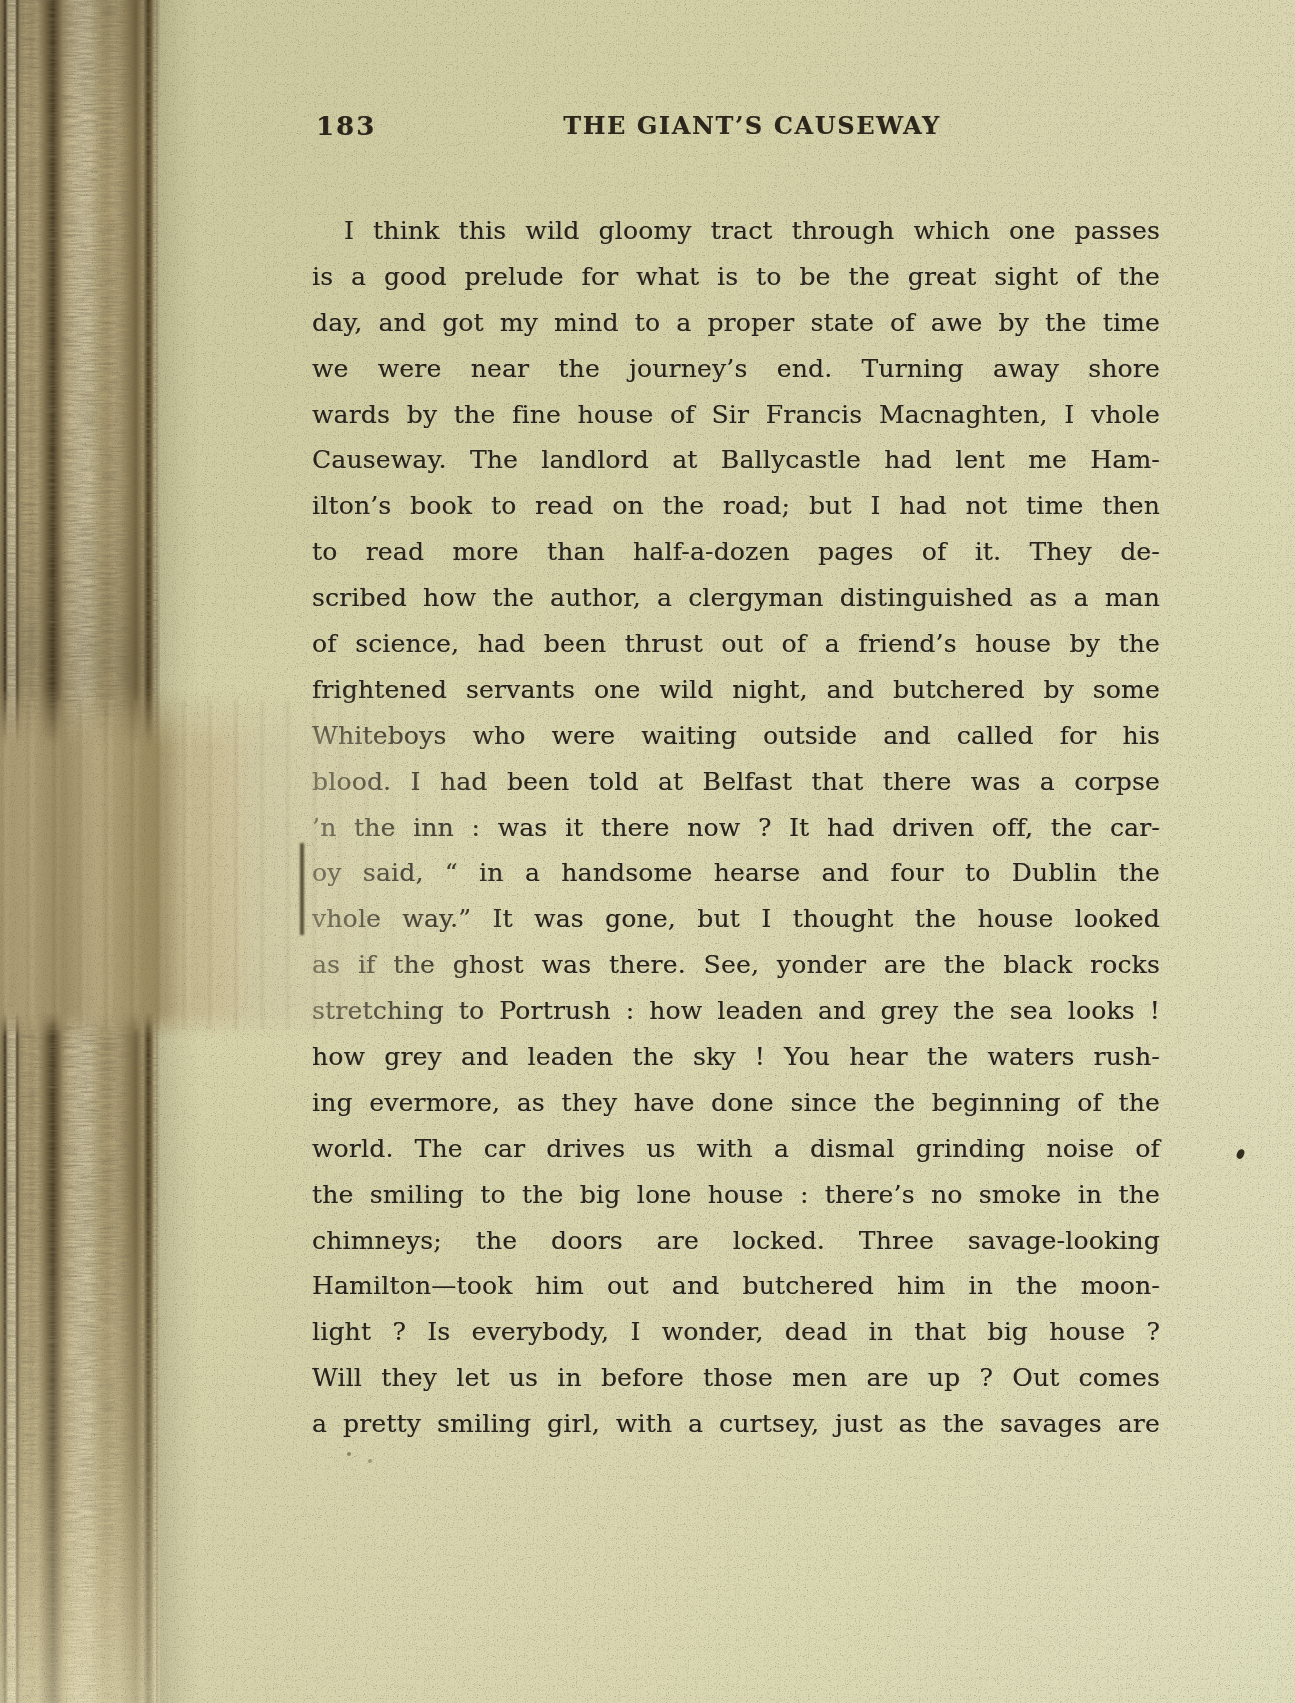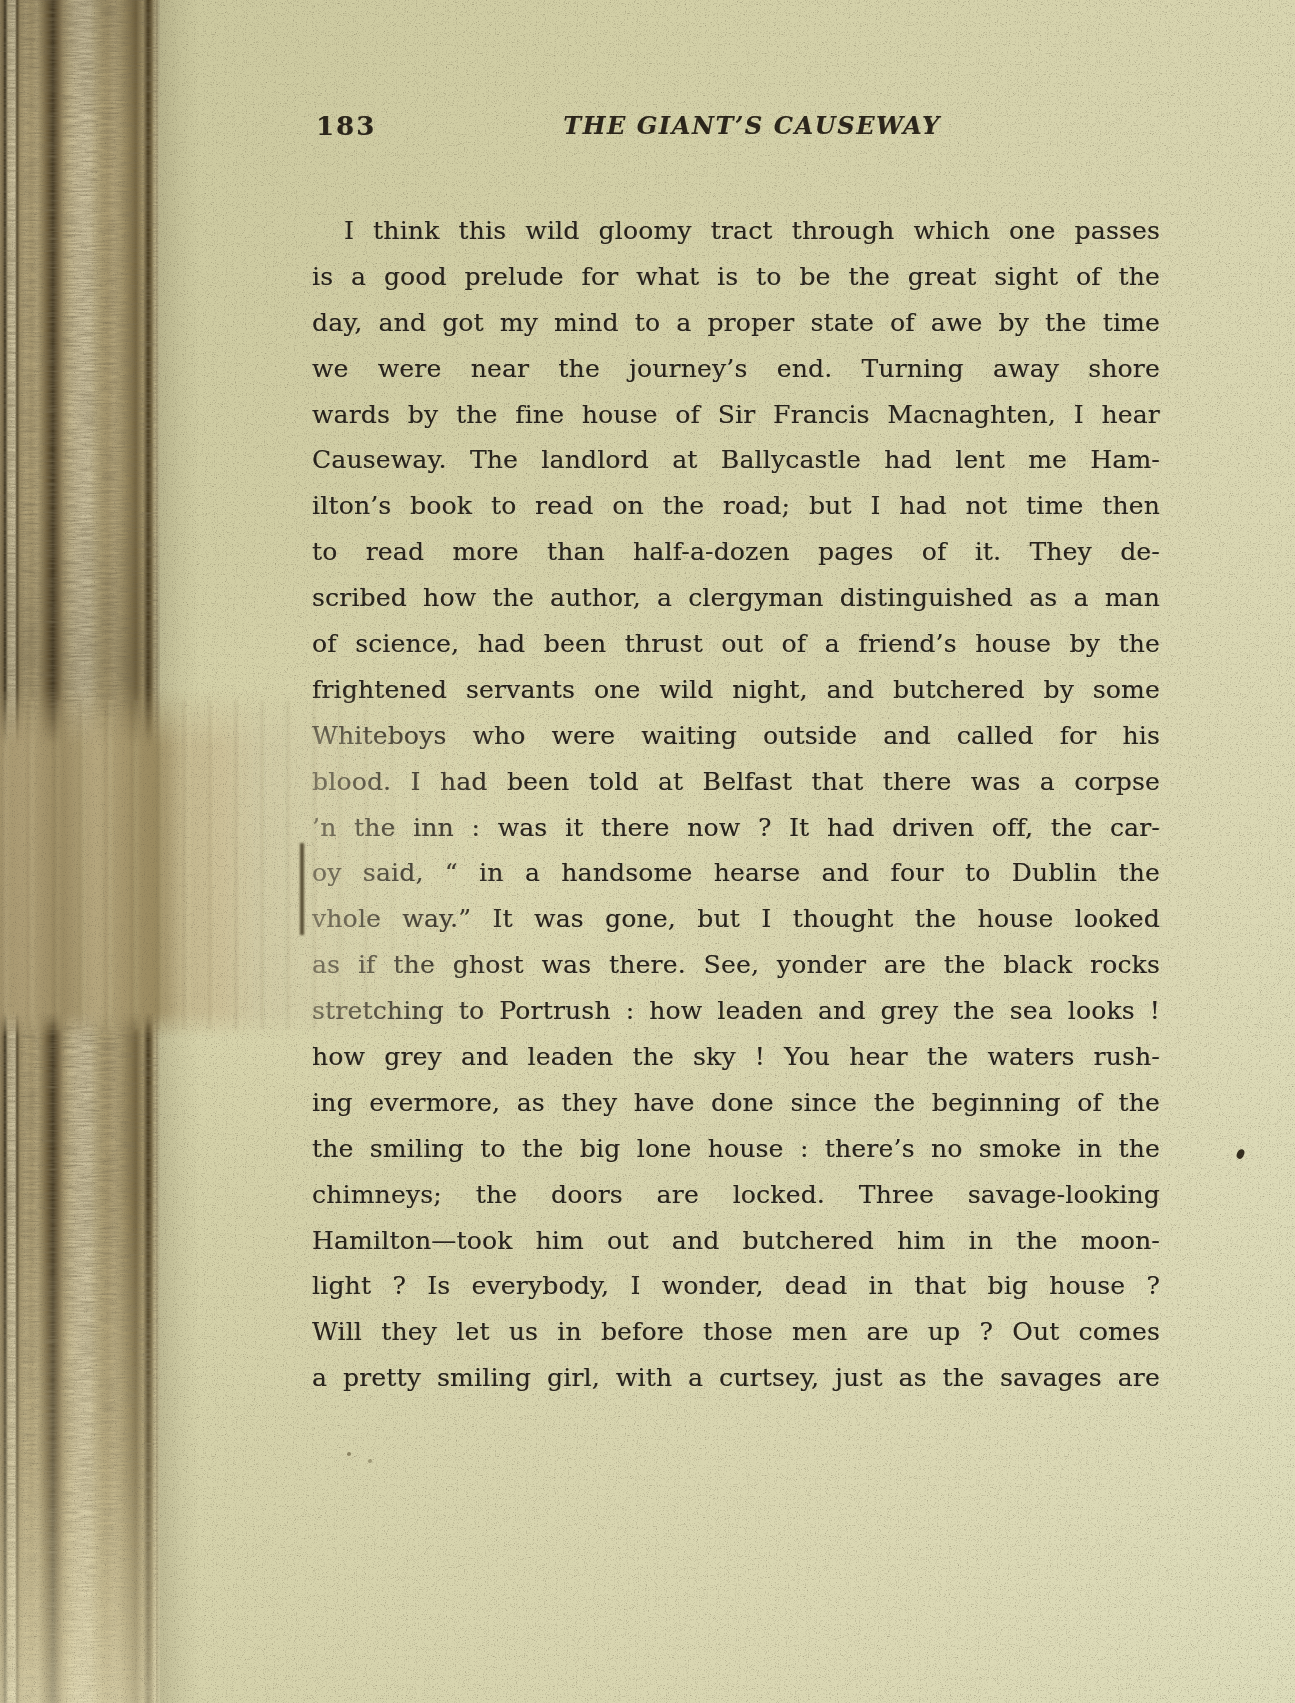--- a/index.html
+++ b/index.html
@@ -46,21 +46,20 @@
   .header{position:absolute;left:0;top:108px;width:100%;height:36px;line-height:36px;}
   .pagenum{
     position:absolute;left:4px;top:0;
     font-size:26px;font-weight:bold;letter-spacing:2px;color:#2a241a;
     text-shadow:0.4px 0.4px 0 rgba(42,36,26,0.35);
   }
   .runhead{
     display:block;text-align:center;transform:translateX(16px);
     font-size:24px;font-weight:bold;letter-spacing:1.6px;color:#2a241a;
     text-shadow:0.4px 0.4px 0 rgba(42,36,26,0.35);
-    font-style:italic;
   }
   .textblock{position:absolute;left:0;top:172px;width:848px;}
   .line{
     height:45.9px;line-height:45.9px;white-space:nowrap;
     text-align:justify;text-align-last:justify;
     font-size:25px;color:#26211c;letter-spacing:0.2px;
     text-shadow:0.35px 0.45px 0 rgba(36,30,20,0.40);
   }
   .line:first-child{padding-left:32px;margin-top:36px;}
 
@@ -119,36 +118,37 @@
   <div class="content">
     <div class="header">
       <span class="pagenum">183</span>
       <span class="runhead">THE GIANT’S CAUSEWAY</span>
     </div>
     <div class="textblock">
         <div class="line">I think this wild gloomy tract through which one passes</div>
         <div class="line">is a good prelude for what is to be the great sight of the</div>
         <div class="line">day, and got my mind to a proper state of awe by the time</div>
         <div class="line">we were near the journey’s end.  Turning away shore</div>
-        <div class="line">wards by the fine house of Sir Francis Macnaghten, I hear</div>
+        <div class="line">wards by the fine house of Sir Francis Macnaghten, I vhole</div>
         <div class="line">Causeway.  The landlord at Ballycastle had lent me Ham-</div>
         <div class="line">ilton’s book to read on the road; but I had not time then</div>
         <div class="line">to read more than half-a-dozen pages of it.  They de-</div>
         <div class="line">scribed how the author, a clergyman distinguished as a man</div>
         <div class="line">of science, had been thrust out of a friend’s house by the</div>
         <div class="line">frightened servants one wild night, and butchered by some</div>
         <div class="line">Whiteboys who were waiting outside and called for his</div>
         <div class="line">blood.  I had been told at Belfast that there was a corpse</div>
         <div class="line">’n the inn : was it there now ?  It had driven off, the car-</div>
         <div class="line">oy said, “ in a handsome hearse and four to Dublin the</div>
         <div class="line">vhole way.”  It was gone, but I thought the house looked</div>
         <div class="line">as if the ghost was there.  See, yonder are the black rocks</div>
         <div class="line">stretching to Portrush : how leaden and grey the sea looks !</div>
         <div class="line">how grey and leaden the sky !  You hear the waters rush-</div>
         <div class="line">ing evermore, as they have done since the beginning of the</div>
+        <div class="line">world.  The car drives us with a dismal grinding noise of</div>
         <div class="line">the smiling to the big lone house : there’s no smoke in the</div>
         <div class="line">chimneys; the doors are locked.  Three savage-looking</div>
         <div class="line">Hamilton—took him out and butchered him in the moon-</div>
         <div class="line">light ?  Is everybody, I wonder, dead in that big house ?</div>
         <div class="line">Will they let us in before those men are up ?  Out comes</div>
         <div class="line">a pretty smiling girl, with a curtsey, just as the savages are</div>
       </div>
   </div>
 
   <div class="smear"></div>

